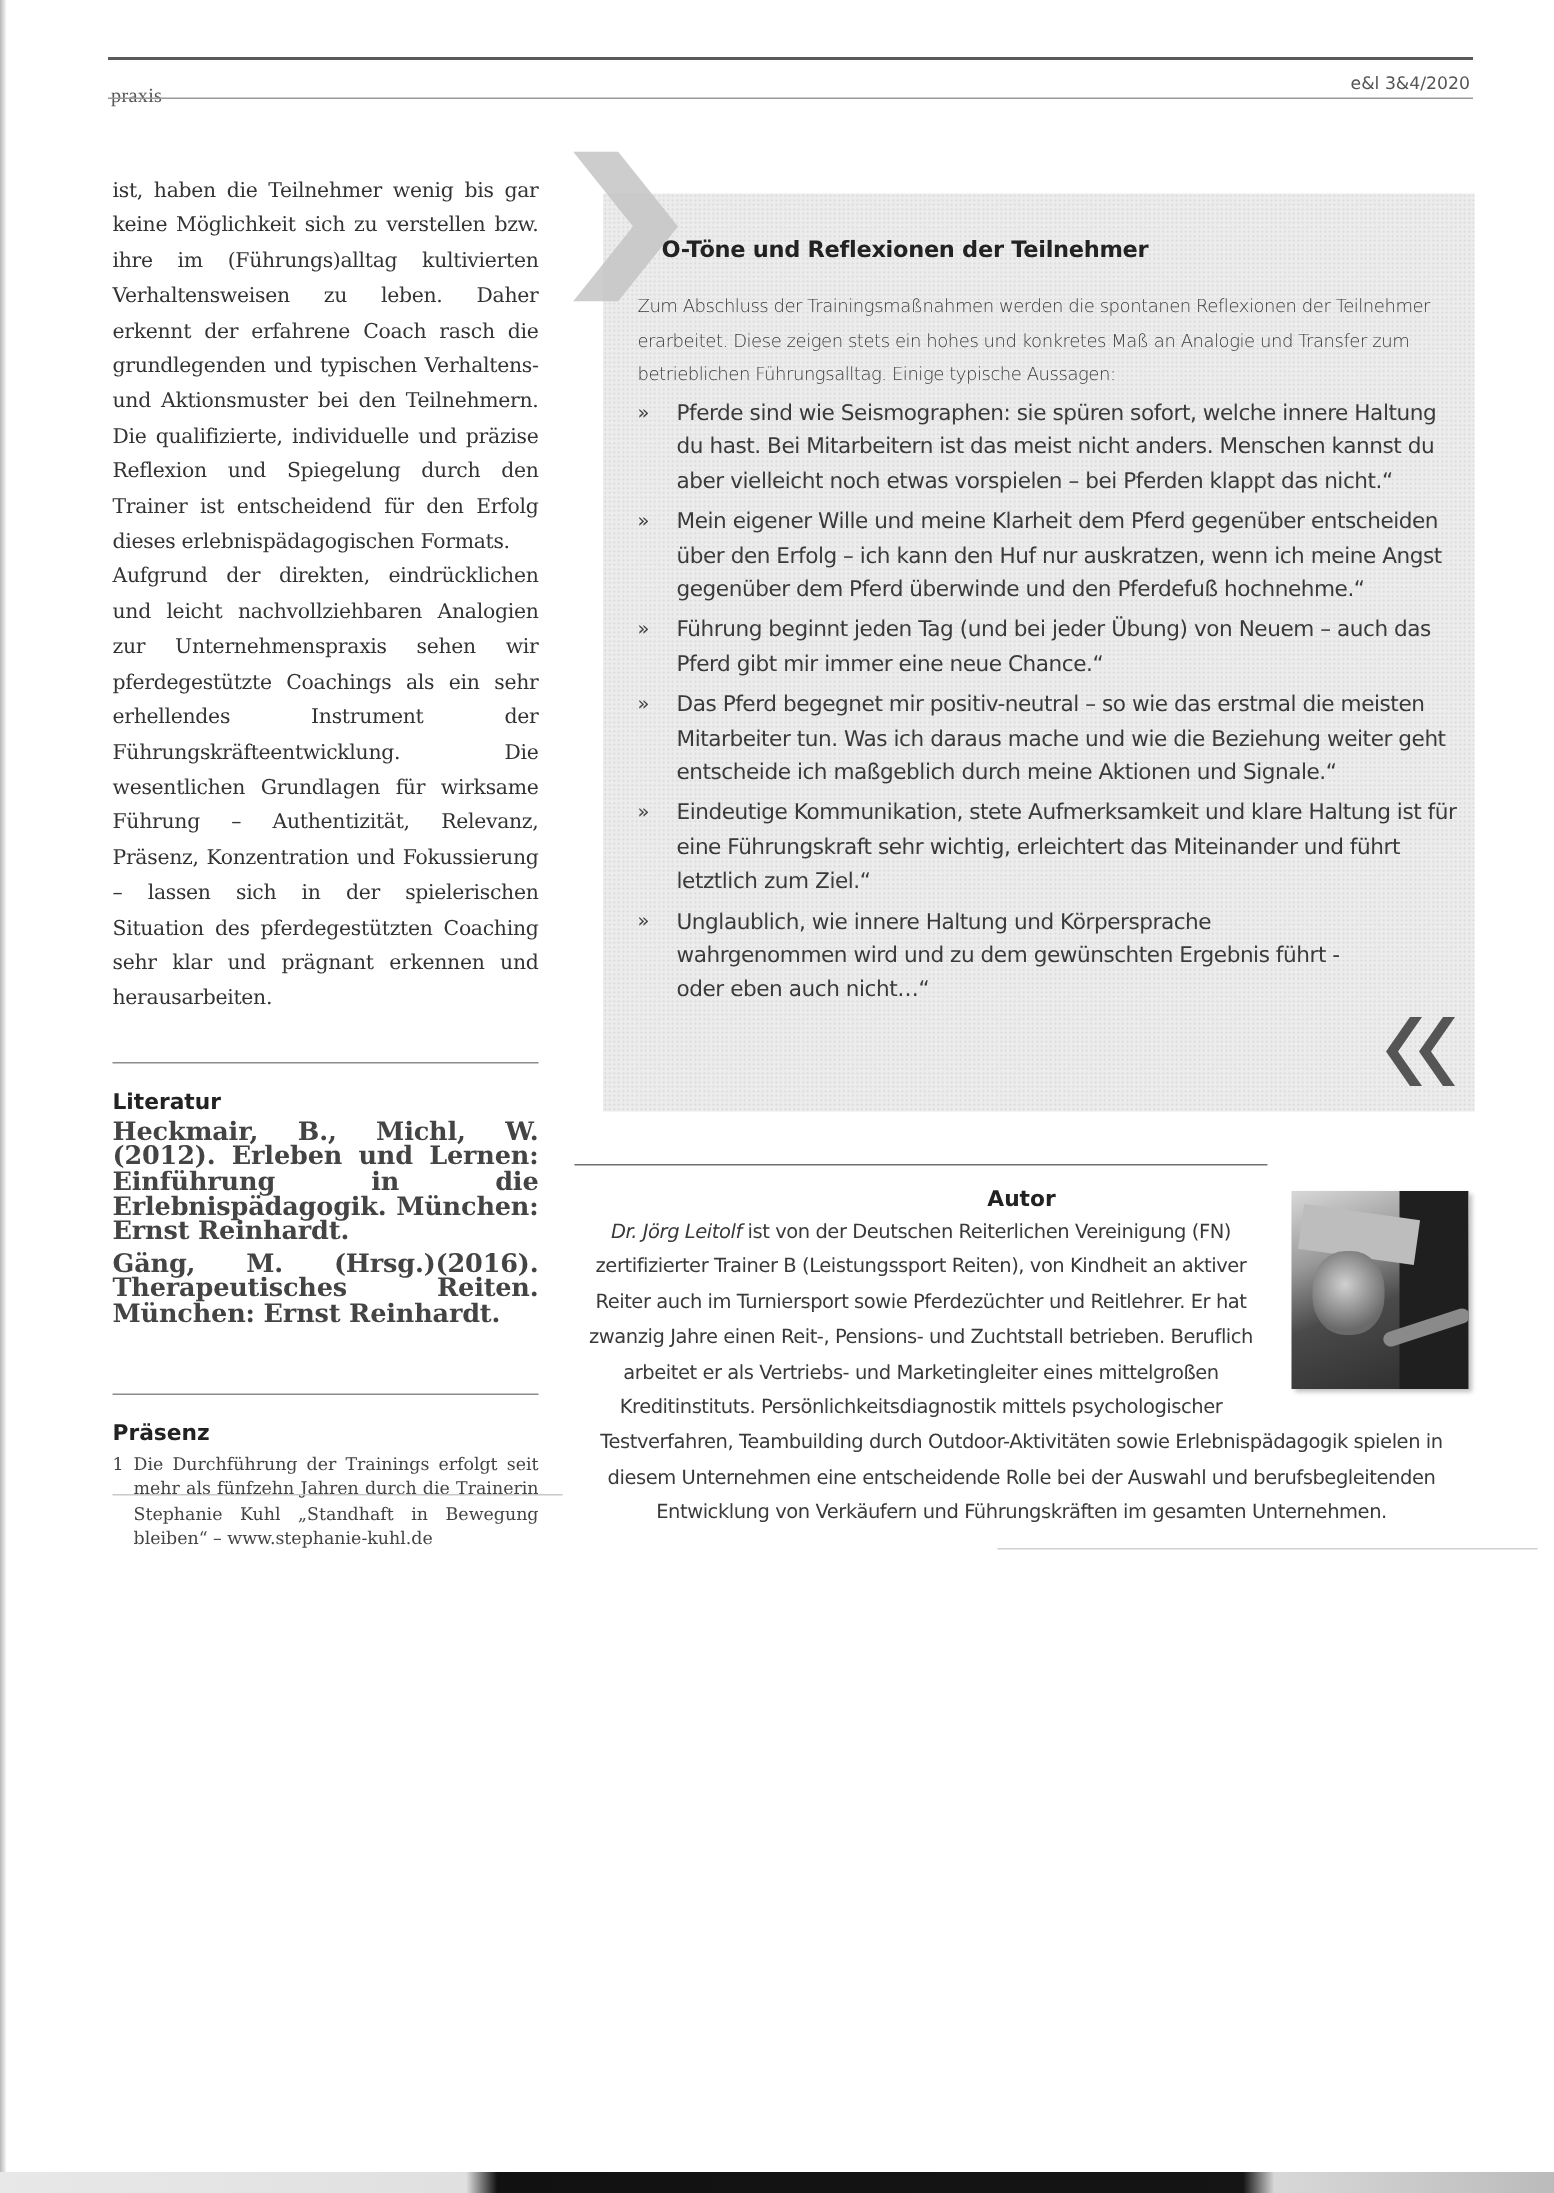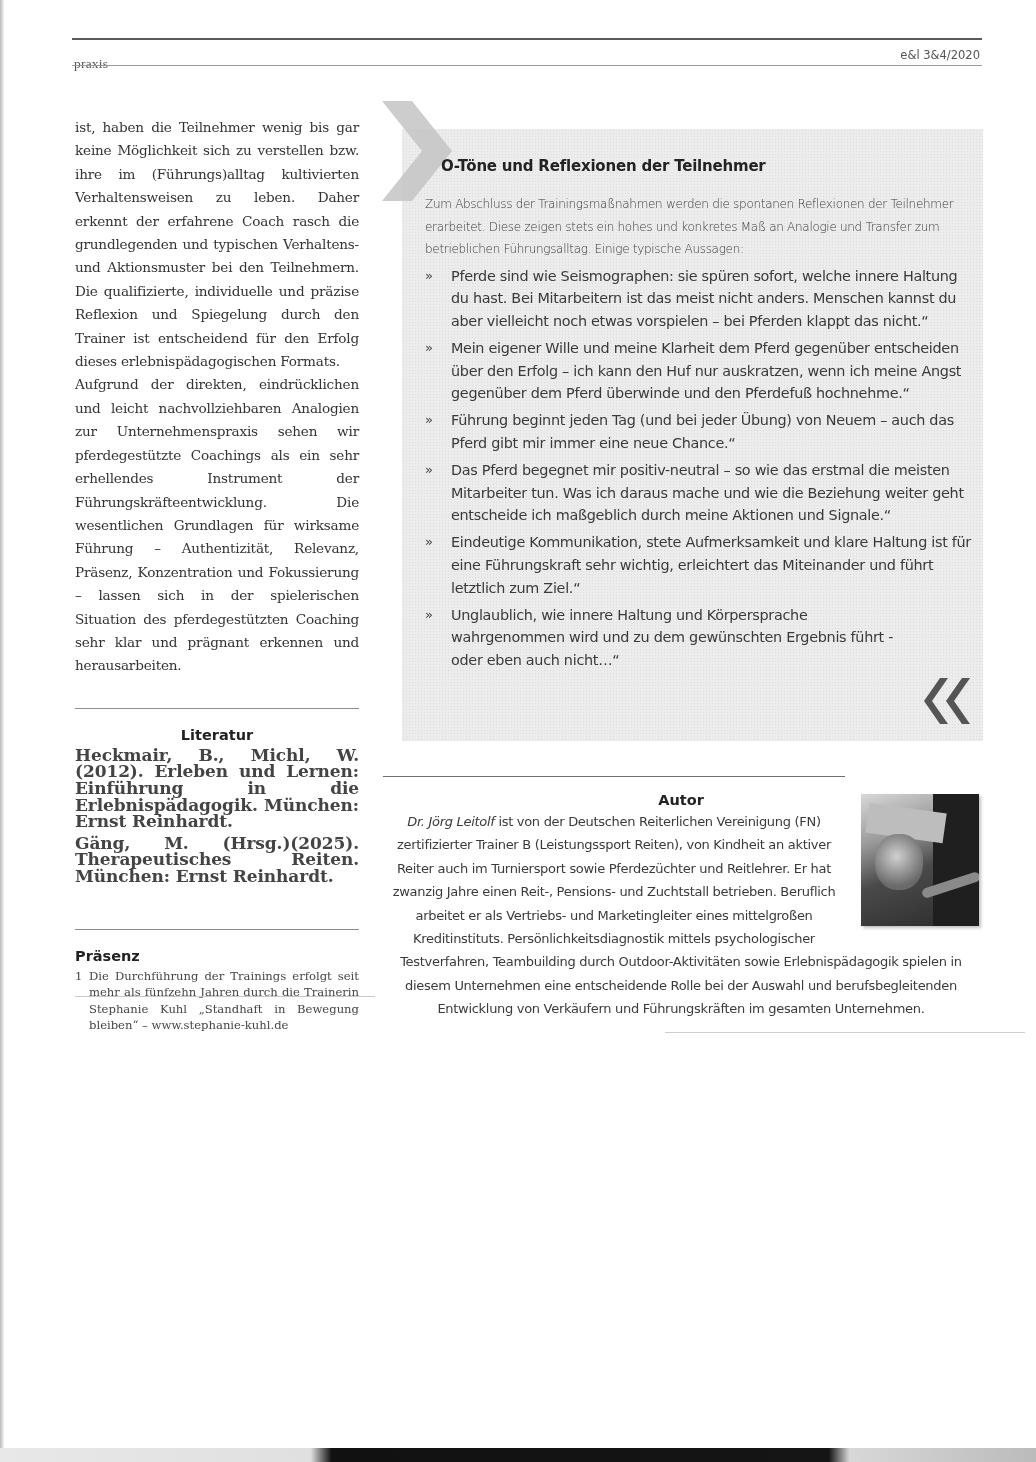--- a/index.html
+++ b/index.html
@@ -68,23 +68,23 @@
 <div class="hdr-rule-top"></div>
 <div class="hdr-left">praxis</div>
 <div class="hdr-right">e&amp;l 3&amp;4/2020</div>
 <div class="hdr-rule-bot"></div>
 
 <div class="col-left">
   <p class="body-text">ist, haben die Teilnehmer wenig bis gar keine Möglichkeit sich zu verstellen bzw. ihre im (Führungs)alltag kultivierten Verhaltensweisen zu leben. Daher erkennt der erfahrene Coach rasch die grundlegenden und typischen Verhaltens- und Aktionsmuster bei den Teilnehmern. Die qualifizierte, individuelle und präzise Reflexion und Spiegelung durch den Trainer ist entscheidend für den Erfolg dieses erlebnispädagogischen Formats.</p>
   <p class="body-text">Aufgrund der direkten, eindrücklichen und leicht nachvollziehbaren Analogien zur Unternehmenspraxis sehen wir pferdegestützte Coachings als ein sehr erhellendes Instrument der Führungskräfteentwicklung. Die wesentlichen Grundlagen für wirksame Führung – Authentizität, Relevanz, Präsenz, Konzentration und Fokussierung – lassen sich in der spielerischen Situation des pferdegestützten Coaching sehr klar und prägnant erkennen und herausarbeiten.</p>
 
   <div class="sep" style="margin-top:30px;"></div>
-  <h3 class="sec-head" style="margin-top:18px; margin-bottom:4px;text-align:center;">Literatur</h3>
+  <h3 class="sec-head" style="margin-top:18px; margin-bottom:4px;">Literatur</h3>
   <p class="ref" style="margin-bottom:5px;">Heckmair, B., Michl, W. (2012). Erleben und Lernen: Einführung in die Erlebnispädagogik. München: Ernst Reinhardt.</p>
-  <p class="ref">Gäng, M. (Hrsg.)(2025). Therapeutisches Reiten. München: Ernst Reinhardt.</p>
+  <p class="ref">Gäng, M. (Hrsg.)(2016). Therapeutisches Reiten. München: Ernst Reinhardt.</p>
 
   <div class="sep" style="margin-top:44px;"></div>
   <h3 class="sec-head" style="margin-top:18px; margin-bottom:4px;">Präsenz</h3>
   <div class="fn">
     <span class="fn-num">1</span>
     <span class="fn-text">Die Durchführung der Trainings erfolgt seit mehr als fünfzehn Jahren durch die Trainerin Stephanie Kuhl „Standhaft in Bewegung bleiben“ – www.stephanie-kuhl.de</span>
   </div>
 </div>
 <div class="fn-bottom-rule"></div>
 

